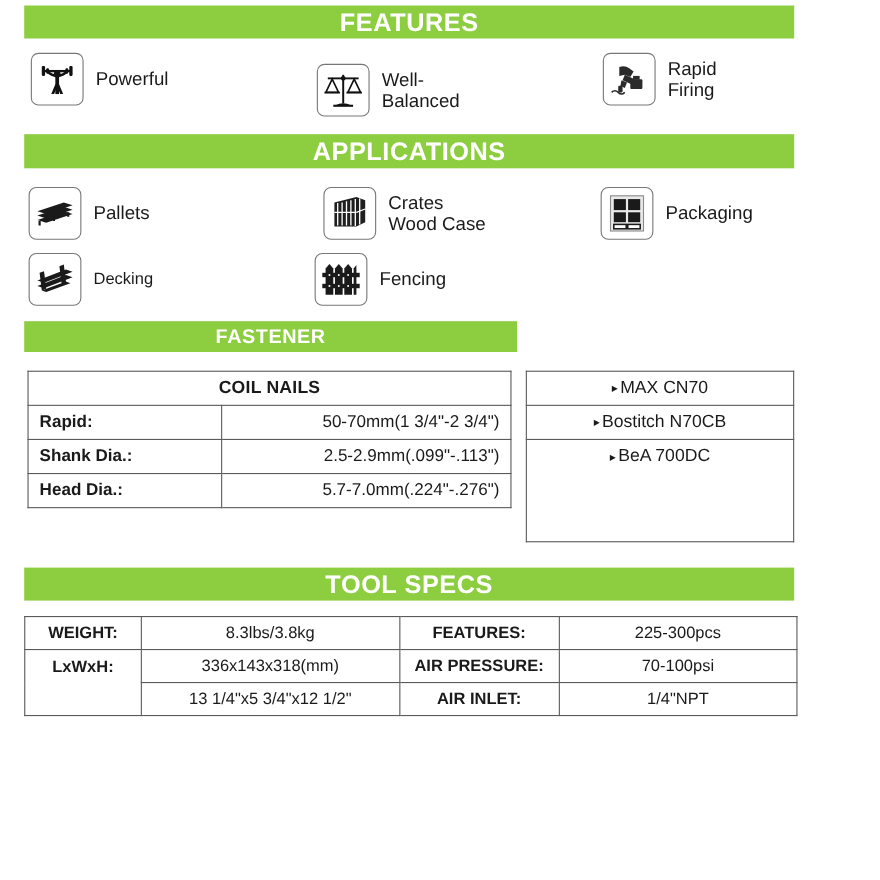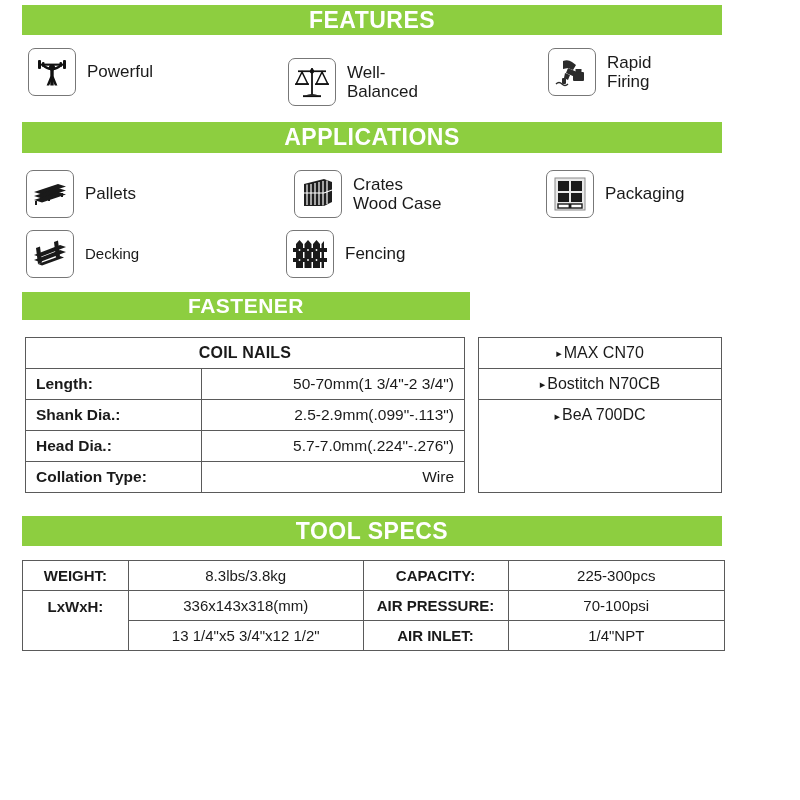--- a/index.html
+++ b/index.html
@@ -22,21 +22,21 @@
     font-weight: bold;
     text-align: center;
     letter-spacing: 0.5px;
     white-space: nowrap;
     display: flex;
     align-items: center;
     justify-content: center;
   }
   .bar-features     { left: 22px; top: 5px;   width: 700px; height: 30px; font-size: 23px; }
   .bar-applications { left: 22px; top: 122px; width: 700px; height: 31px; font-size: 23px; }
-  .bar-fastener     { left: 22px; top: 292px; width: 448px; height: 28px; font-size: 21px; }
+  .bar-fastener     { left: 22px; top: 292px; width: 448px; height: 28px; font-size: 18px; }
   .bar-similar      { left: 478px; top: 292px; width: 244px; height: 28px; font-size: 21px; }
   .bar-specs        { left: 22px; top: 516px; width: 700px; height: 30px; font-size: 23px; }
 
   
   .item { position: absolute; display: flex; align-items: center; }
   .ibox {
     width: 48px; height: 48px;
     border: 1.5px solid #777;
     border-radius: 7px;
     background: #fff;
@@ -260,34 +260,30 @@
   <div class="bar bar-fastener">
     <span>FASTENER</span>
   </div>
 
   <table class="t-fastener">
     <tbody>
       <tr>
         <td class="hdr" colspan="2">COIL NAILS</td>
       </tr>
       <tr>
-        <td class="key">Length:</td>
+        <td class="key">Rapid:</td>
         <td class="val">50-70mm(1 3/4"-2 3/4")</td>
       </tr>
       <tr>
         <td class="key">Shank Dia.:</td>
         <td class="val">2.5-2.9mm(.099"-.113")</td>
       </tr>
       <tr>
         <td class="key">Head Dia.:</td>
         <td class="val">5.7-7.0mm(.224"-.276")</td>
-      </tr>
-      <tr>
-        <td class="key">Collation Type:</td>
-        <td class="val">Wire</td>
       </tr>
     </tbody>
   </table>
 
   <table class="t-similar">
     <tbody>
       <tr>
         <td>
           <span class="tri">▸</span><span>MAX CN70</span>
         </td>
@@ -310,21 +306,21 @@
 
   <div class="bar bar-specs">
     <span>TOOL SPECS</span>
   </div>
 
   <table class="t-specs">
     <tbody>
       <tr>
         <td class="c1 lbl">WEIGHT:</td>
         <td class="c2">8.3lbs/3.8kg</td>
-        <td class="c3 lbl">CAPACITY:</td>
+        <td class="c3 lbl">FEATURES:</td>
         <td class="c4">225-300pcs</td>
       </tr>
       <tr>
         <td class="c1 lbl" rowspan="2" style="vertical-align:top;padding-top:7px">LxWxH:</td>
         <td class="c2">336x143x318(mm)</td>
         <td class="c3 lbl">AIR PRESSURE:</td>
         <td class="c4">70-100psi</td>
       </tr>
       <tr>
         <td class="c2">13 1/4"x5 3/4"x12 1/2"</td>

